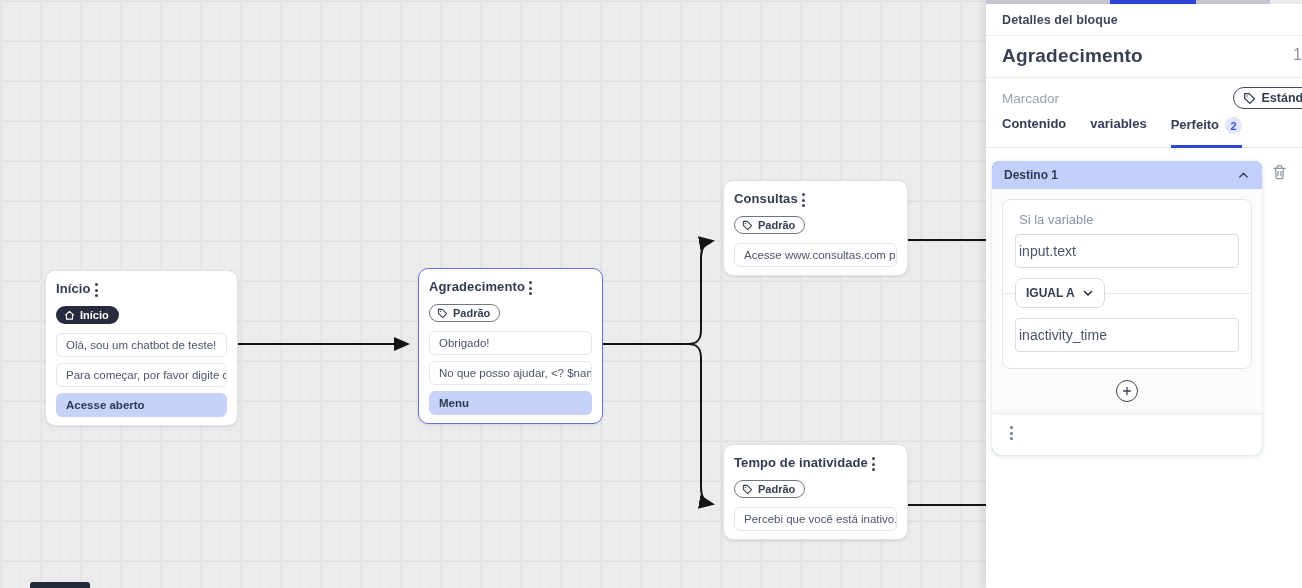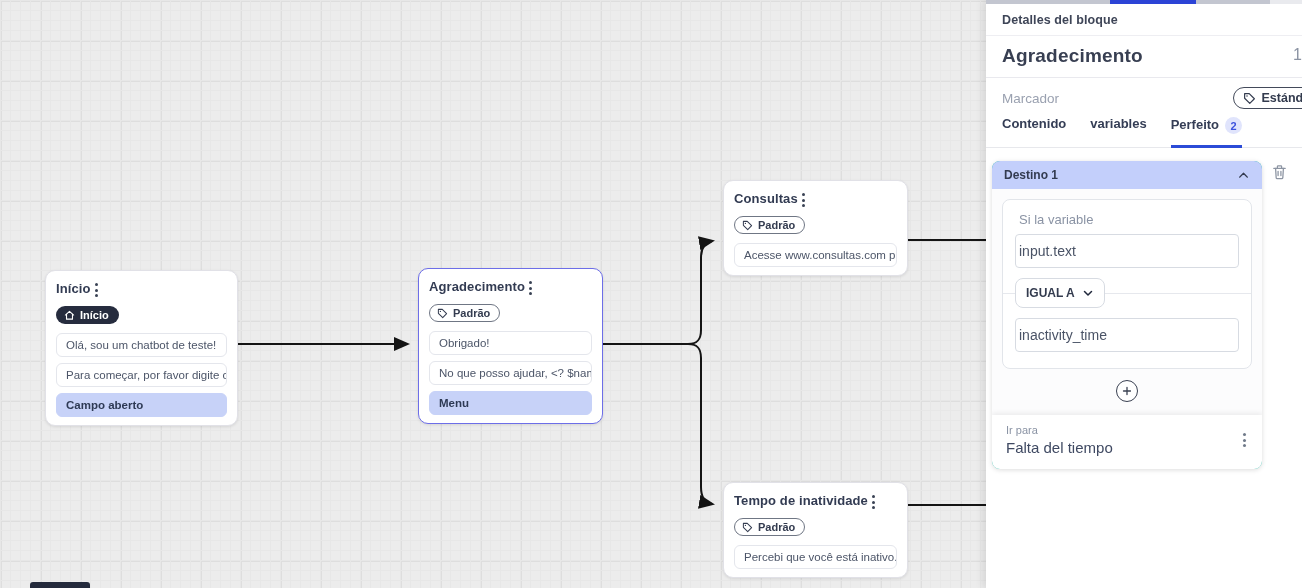--- a/index.html
+++ b/index.html
@@ -141,21 +141,21 @@
         <svg width="11" height="11" viewBox="0 0 24 24" fill="none" stroke="#fff" stroke-width="2.4" stroke-linecap="round" stroke-linejoin="round">
             <path d="M3 11 L12 3 L21 11"></path>
             <path d="M5.5 9.5 V20 h13 V9.5"></path>
           </svg>
       </span>
       <span>Início</span>
     </span>
     <div class="rows">
       <div class="row">Olá, sou um chatbot de teste!</div>
       <div class="row">Para começar, por favor digite o ...</div>
-      <div class="row hl">Campo aberto</div>
+      <div class="row hl">Acesse aberto</div>
     </div>
   </div>
 
   <div class="node selected" style="left:418px; top:268px; width:185px;">
     <div class="node-head">
       <span class="node-title">Agradecimento</span>
       <span class="dots">
           <i></i>
           <i></i>
           <i></i>
@@ -193,21 +193,21 @@
             <circle cx="7.4" cy="7.4" r="1.4" fill="#343c50" stroke="none"></circle>
           </svg>
       </span>
       <span>Padrão</span>
     </span>
     <div class="rows">
       <div class="row">Acesse www.consultas.com par...</div>
     </div>
   </div>
 
-  <div class="node" style="left:723px; top:482px; width:185px;">
+  <div class="node" style="left:723px; top:444px; width:185px;">
     <div class="node-head">
       <span class="node-title">Tempo de inatividade</span>
       <span class="dots">
           <i></i>
           <i></i>
           <i></i>
         </span>
     </div>
     <span class="badge-outline">
       <span class="icon">
@@ -309,24 +309,20 @@
         </div>
         <div class="plus-wrap">
           <span class="plus-btn">
             <svg width="12" height="12" viewBox="0 0 24 24" fill="none" stroke="#3a4152" stroke-width="2.6" stroke-linecap="round">
                 <path d="M12 5 V19 M5 12 H19"></path>
               </svg>
           </span>
         </div>
       </div>
       <div class="dest-foot">
-        <span>
-          <div class="goto-label">Ir para</div>
-          <div class="goto-value">Falta del tiempo</div>
-        </span>
         <span class="dots gray">
             <i></i>
             <i></i>
             <i></i>
           </span>
       </div>
     </div>
     <span class="trash-btn icon">
       <svg width="17" height="18" viewBox="0 0 24 24" fill="none" stroke="#8d95a3" stroke-width="1.8" stroke-linecap="round" stroke-linejoin="round">
           <path d="M4 7 h16"></path>

